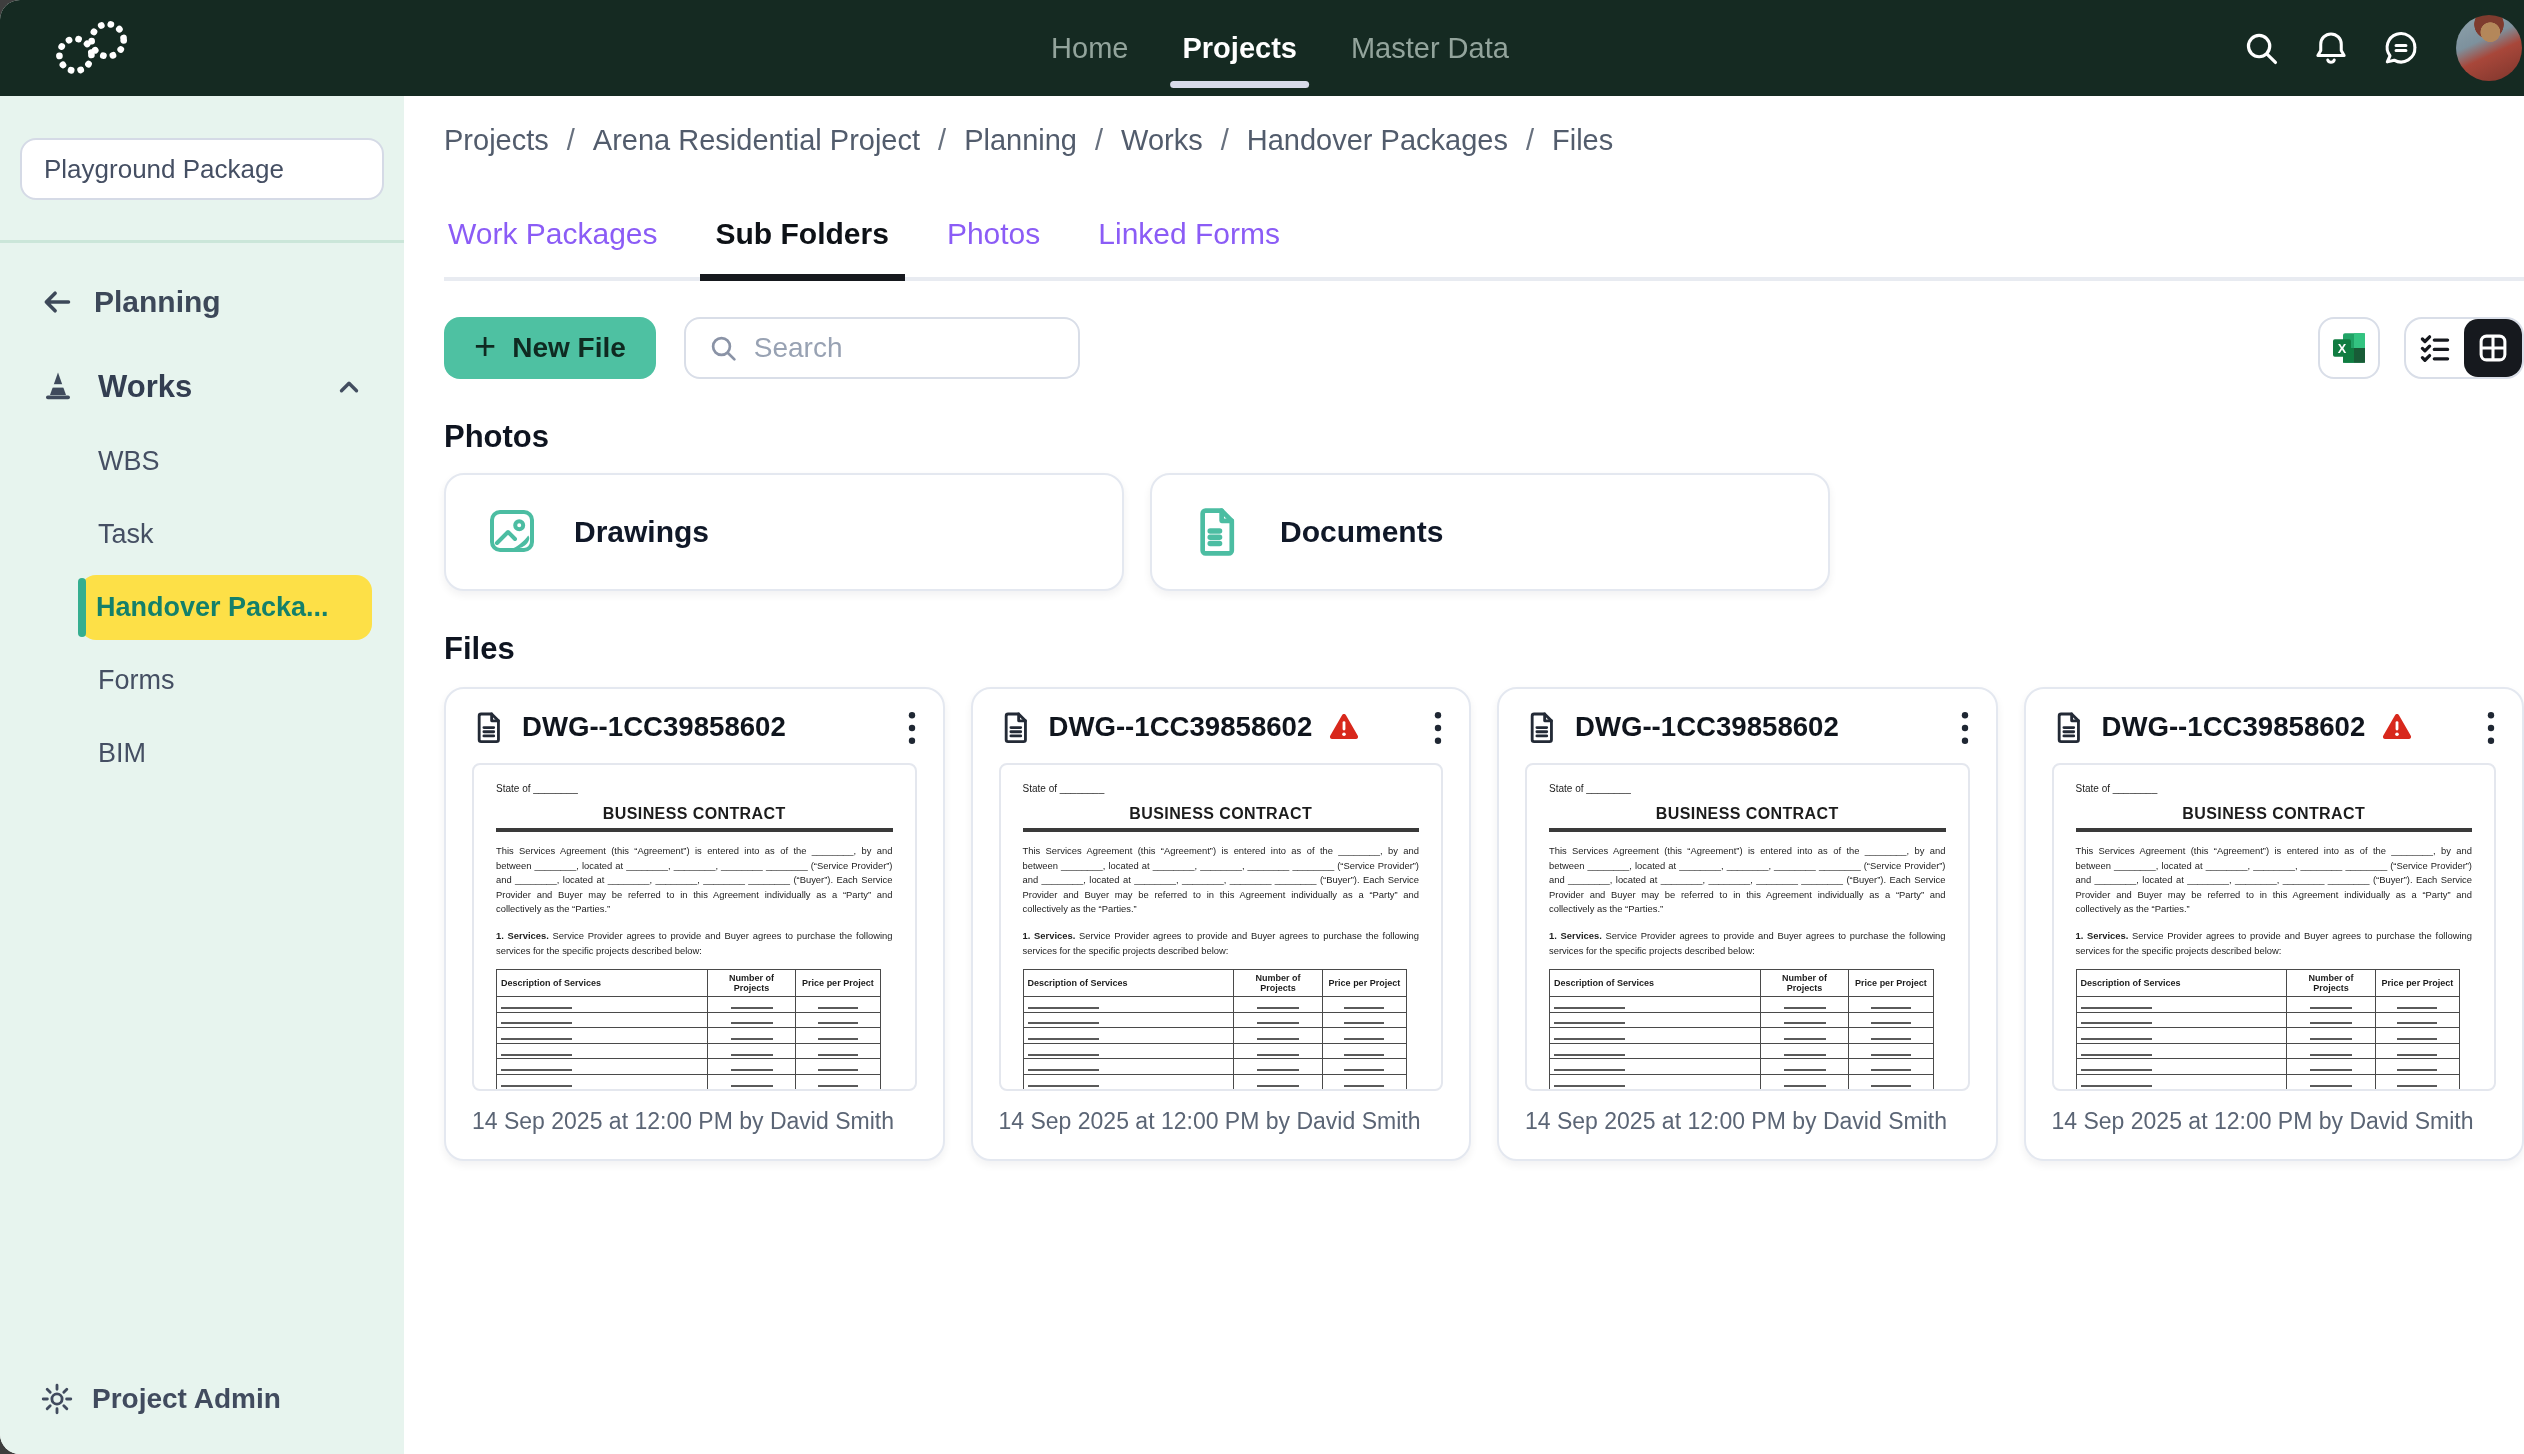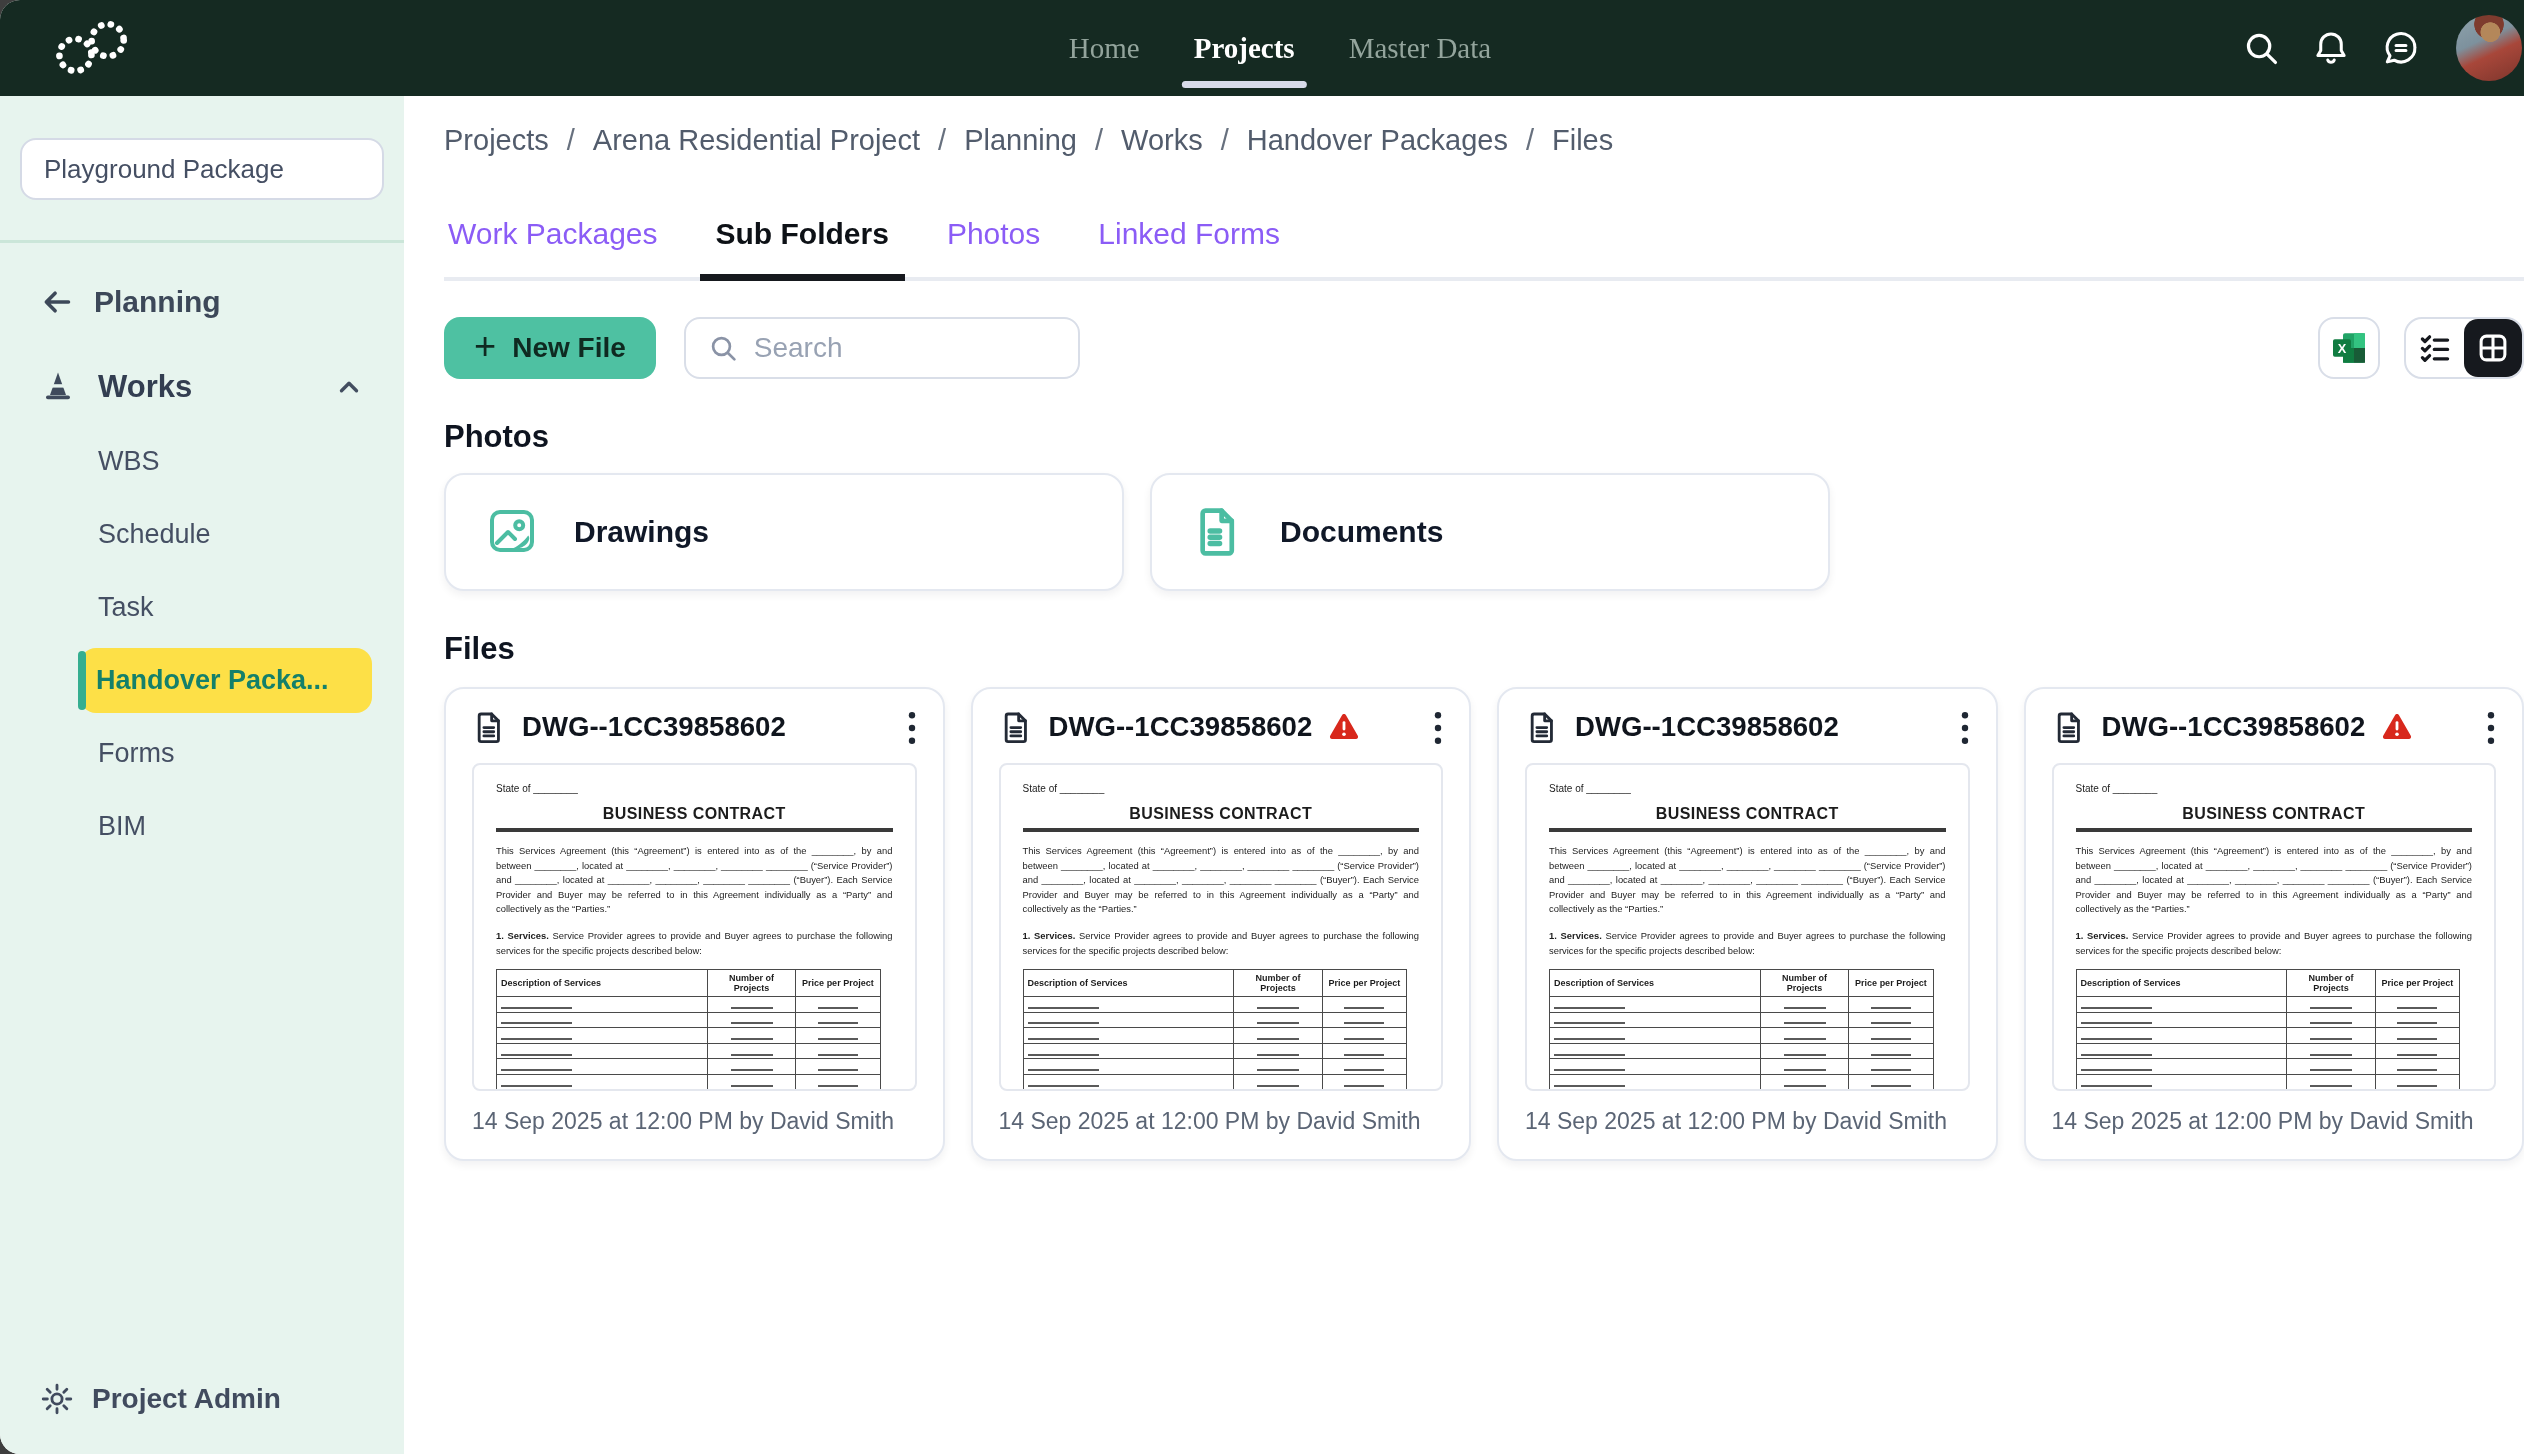--- a/index.html
+++ b/index.html
@@ -6,21 +6,21 @@
   html { font-size: calc(100vw / 128); }
   html, body { height: 100%; overflow: hidden; }
   body { background:#3e3e3e; font-family:"Liberation Sans", sans-serif; }
   .app { width:128rem; height:100vh; background:#fff; border-radius:1rem; overflow:hidden; display:flex; flex-direction:column; }
 
   
   .topbar { height:4.8rem; flex:0 0 4.8rem; background:#152a22; display:flex; align-items:center; padding:0 1.9rem; position:relative; }
   .logo { display:flex; align-items:center; margin-left:0.6rem; }
   .logo svg { width:4.3rem; height:3rem; }
   .topnav { position:absolute; left:50%; top:0; height:100%; transform:translateX(-50%); display:flex; align-items:center; gap:2.7rem; }
-  .nav-item { position:relative; height:100%; display:flex; align-items:center; color:#93a49c; font-size:1.45rem; font-weight:500; cursor:pointer; white-space:nowrap;font-family:Liberation Serif, serif; }
+  .nav-item { position:relative; height:100%; display:flex; align-items:center; color:#93a49c; font-size:1.45rem; font-weight:500; cursor:pointer; white-space:nowrap; }
   .nav-item.active { color:#ffffff; font-weight:600; }
   .nav-item.active::after { content:""; position:absolute; left:-0.6rem; right:-0.6rem; bottom:0.4rem; height:0.35rem; border-radius:0.25rem; background:#d7dbe9; }
   .top-actions { margin-left:auto; display:flex; align-items:center; gap:1.6rem; }
   .top-actions .ticon { width:1.9rem; height:1.9rem; display:flex; cursor:pointer; }
   .avatar { width:3.3rem; height:3.3rem; border-radius:50%; cursor:pointer; margin-left:0.2rem;
     background:
       radial-gradient(circle at 52% 26%, #b4875a 0 16%, rgba(0,0,0,0) 17%),
       radial-gradient(circle at 50% 14%, #7e3b2e 0 22%, rgba(0,0,0,0) 23%),
       linear-gradient(155deg, #8fa3ad 0%, #7d919d 38%, #a8473a 58%, #7c352c 100%); }
 
@@ -159,21 +159,20 @@
           <rect x="5.6" y="7.6" width="6.8" height="1.7" fill="#e7f4ee"></rect>
           <rect x="3" y="13.2" width="12" height="1.9" rx="0.95"></rect>
         </svg>
         <span class="glabel">Works</span>
         <svg class="chev" viewBox="0 0 16 16" fill="none" stroke="#434e60" stroke-width="1.8" stroke-linecap="round" stroke-linejoin="round">
           <path d="M4 10l4-4 4 4"></path>
         </svg>
       </div>
       <ul class="side-items">
         <li class="side-item">WBS</li>
-        <li class="side-item">Schedule</li>
         <li class="side-item">Task</li>
         <li class="side-item active">Handover Packa...</li>
         <li class="side-item">Forms</li>
         <li class="side-item">BIM</li>
       </ul>
       <div class="side-footer">
         <svg viewBox="0 0 18 18" fill="none" stroke="#414b5e" stroke-width="1.5" stroke-linecap="round">
           <circle cx="9" cy="9" r="2.7"></circle>
           <path d="M9 1.7v2.2M9 14.1v2.2M1.7 9h2.2M14.1 9h2.2M3.8 3.8l1.6 1.6M12.6 12.6l1.6 1.6M14.2 3.8l-1.6 1.6M5.4 12.6l-1.6 1.6"></path>
         </svg>

